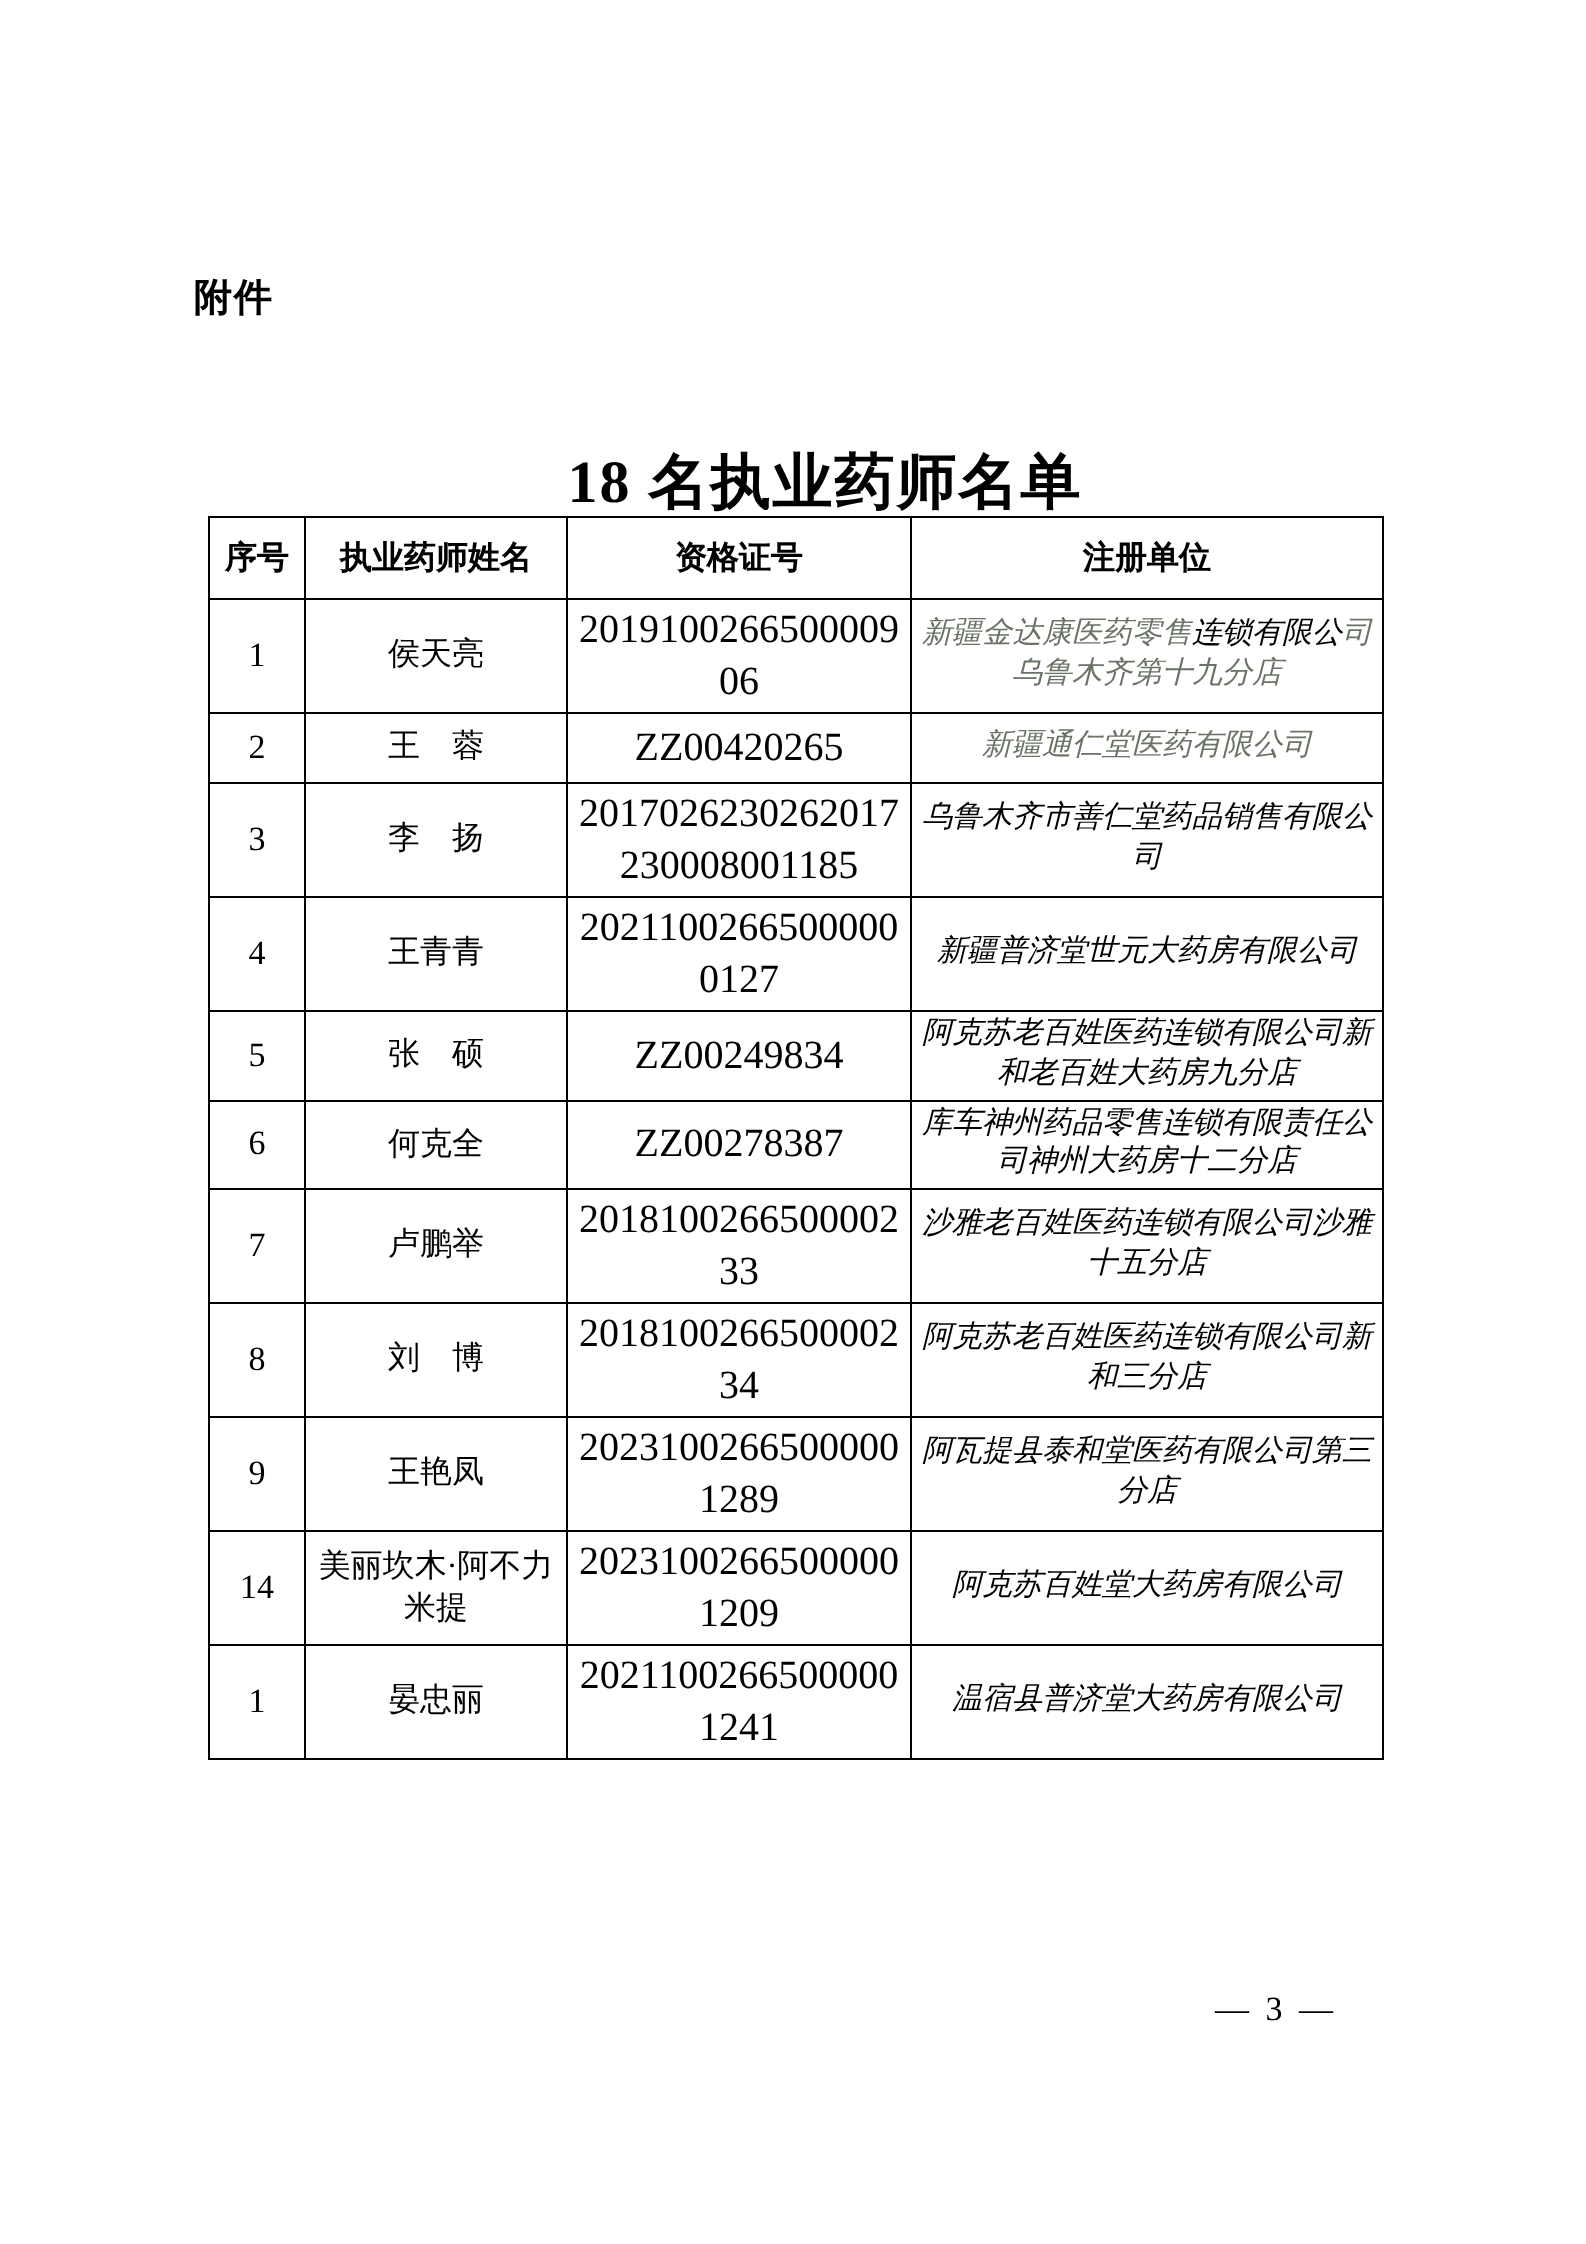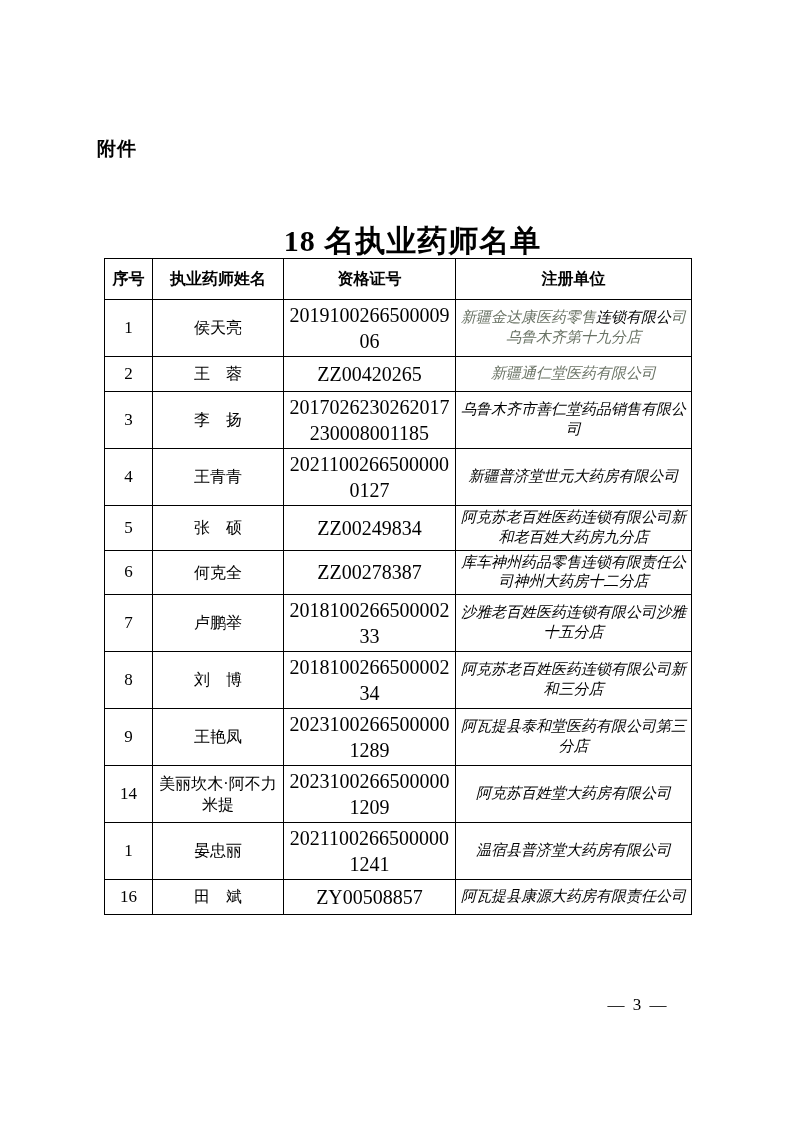--- a/index.html
+++ b/index.html
@@ -166,24 +166,18 @@
           <td class="cell-name">美丽坎木·阿不力米提</td>
           <td class="cell-cert">20231002665000001209</td>
           <td class="cell-unit"><span>阿克苏百姓堂大药房有限公司</span></td>
         </tr>
         <tr>
           <td class="cell-no">1</td>
           <td class="cell-name">晏忠丽</td>
           <td class="cell-cert">20211002665000001241</td>
           <td class="cell-unit"><span>温宿县普济堂大药房有限公司</span></td>
         </tr>
-        <tr>
-          <td class="cell-no">16</td>
-          <td class="cell-name">田　斌</td>
-          <td class="cell-cert">ZY00508857</td>
-          <td class="cell-unit"><span>阿瓦提县康源大药房有限责任公司</span></td>
-        </tr>
       </tbody>
   </table>
 
   <div class="footer">— 3 —</div>
 
 </div>
 
 </body></html>

